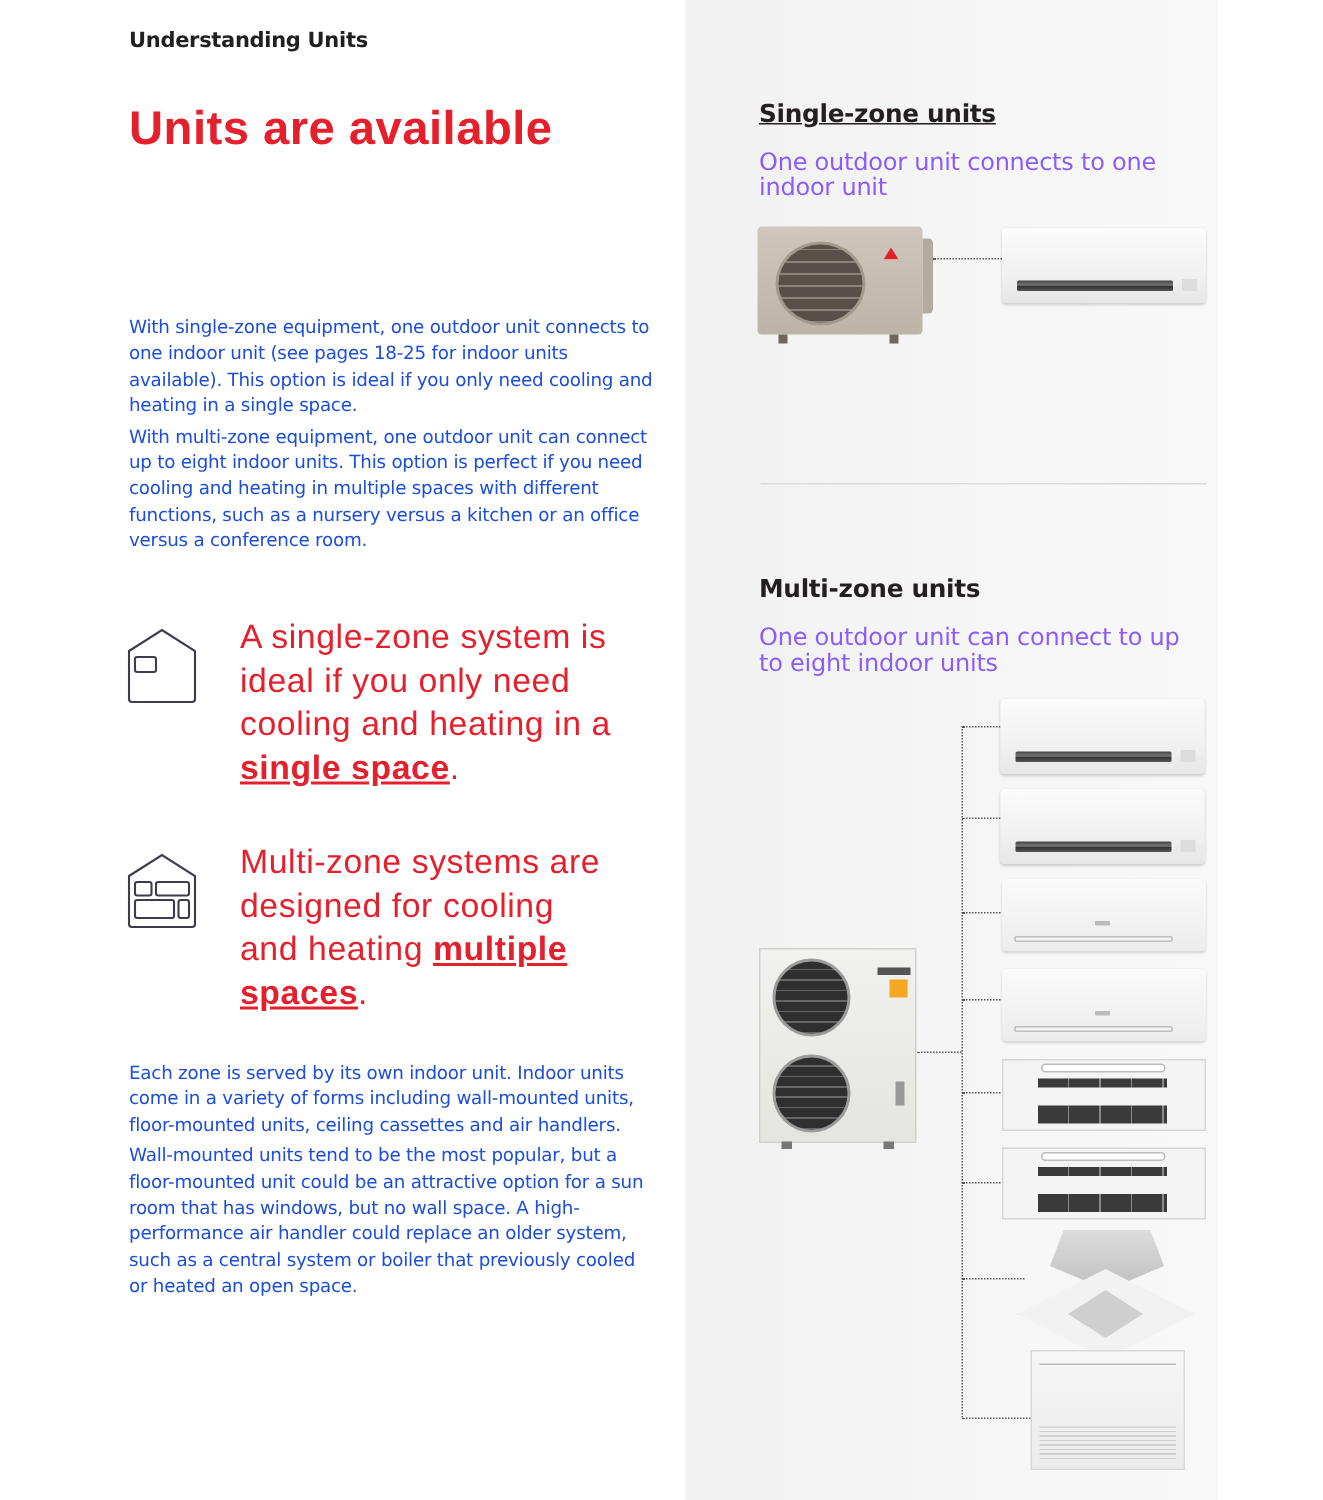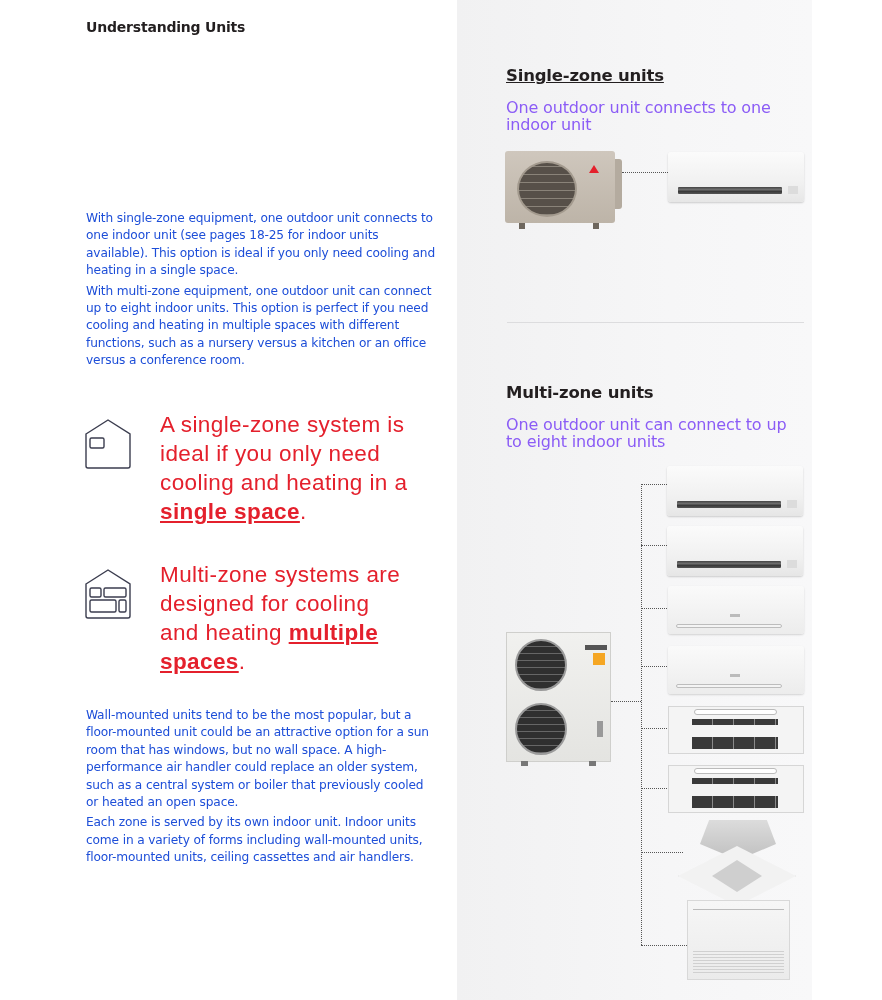--- a/index.html
+++ b/index.html
@@ -86,20 +86,21 @@
   .outdoor-multi .foot { position: absolute; bottom: -5px; width: 7px; height: 5px; background: #777; }
 </style>
 </head>
 <body>
 
 <div class="right-panel"></div>
 
 <div class="section-label">Understanding Units</div>
 
 <h1 class="headline">
+  <span>Units are available</span>
 </h1>
 
 <div class="body-text intro">
   <p>With single-zone equipment, one outdoor unit connects to one indoor unit (see pages 18-25 for indoor units available). This option is ideal if you only need cooling and heating in a single space.</p>
   <p>With multi-zone equipment, one outdoor unit can connect up to eight indoor units. This option is perfect if you need cooling and heating in multiple spaces with different functions, such as a nursery versus a kitchen or an office versus a conference room.</p>
 </div>
 
 <div class="callout callout-single">
   <svg class="icon" viewBox="0 0 54 54">
     <path d="M4 16 L26 2 L48 16 L48 48 Q48 50 46 50 L6 50 Q4 50 4 48 Z" fill="none" stroke="#3b3d4f" stroke-width="1.4"></path>
@@ -117,22 +118,22 @@
     <rect x="22" y="20" width="22" height="9" rx="1.5" fill="none" stroke="#3b3d4f" stroke-width="1.4"></rect>
     <rect x="8" y="32" width="26" height="12" rx="1.5" fill="none" stroke="#3b3d4f" stroke-width="1.4"></rect>
     <rect x="37" y="32" width="7" height="12" rx="1.5" fill="none" stroke="#3b3d4f" stroke-width="1.4"></rect>
   </svg>
   <div class="text" style="width:250px;">
     <span>Multi-zone systems are designed for cooling and heating </span><b>multiple spaces</b><span>.</span>
   </div>
 </div>
 
 <div class="body-text detail">
+  <p>Each zone is served by its own indoor unit. Indoor units come in a variety of forms including wall-mounted units, floor-mounted units, ceiling cassettes and air handlers.</p>
   <p>Wall-mounted units tend to be the most popular, but a floor-mounted unit could be an attractive option for a sun room that has windows, but no wall space. A high-performance air handler could replace an older system, such as a central system or boiler that previously cooled or heated an open space.</p>
-  <p>Each zone is served by its own indoor unit. Indoor units come in a variety of forms including wall-mounted units, floor-mounted units, ceiling cassettes and air handlers.</p>
 </div>
 
 <div class="right">
   <h2 class="h-single">Single-zone units</h2>
   <div class="sub sub-single">One outdoor unit connects to one indoor unit</div>
 
   <div class="outdoor-single">
     <div class="body"></div>
     <div class="fan"></div>
     <div class="logo"></div>

